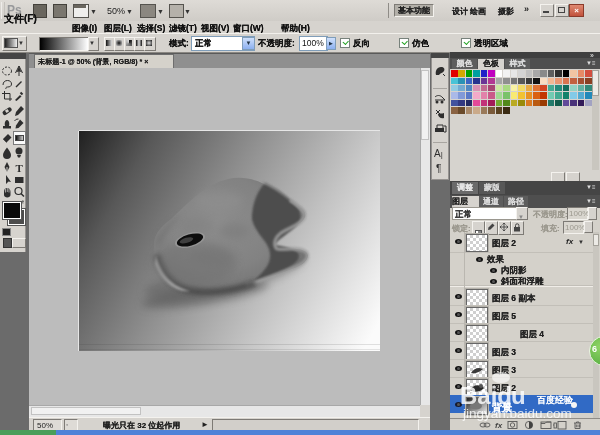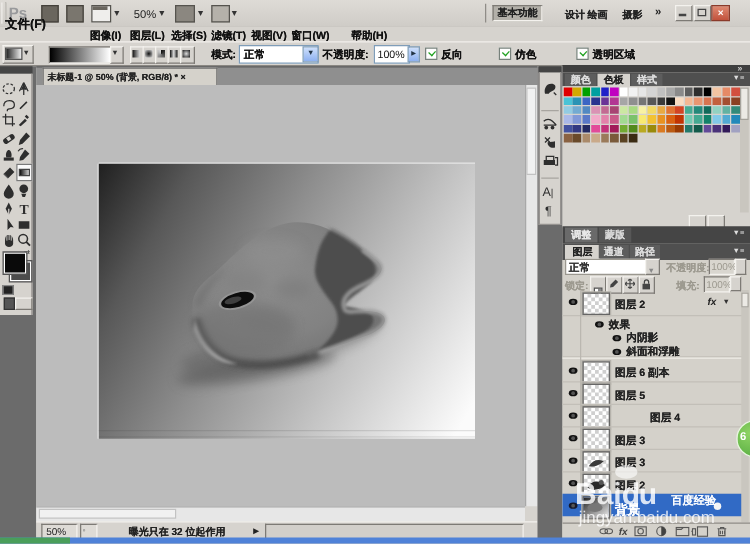--- a/index.html
+++ b/index.html
@@ -380,21 +380,21 @@
 <div class="ab" style="left:592px;top:70px;width:7px;height:26px;background:#eceae5;border:1px solid #a5a29b;box-sizing:border-box"></div>
 <div class="ab btn" style="left:551px;top:172px;width:12px;height:9px"></div>
 <div class="ab btn" style="left:566px;top:172px;width:12px;height:9px"></div>
 
 <div class="ab" style="left:450px;top:181px;width:150px;height:14px;background:#454545"></div>
 <div class="ab cn" style="left:452px;top:182px;width:26px;height:12px;background:#6a6a6a;color:#e8e8e8;font-size:8px;text-align:center;line-height:12px">调整</div>
 <div class="ab cn" style="left:479px;top:182px;width:26px;height:12px;background:#575757;color:#d8d8d8;font-size:8px;text-align:center;line-height:12px">蒙版</div>
 <div class="ab" style="left:586px;top:184px;color:#ddd;font-size:6px">▼<span style="letter-spacing:-1px">≡</span></div>
 
 <div class="ab" style="left:450px;top:195px;width:150px;height:13px;background:#4f4f4f"></div>
-<div class="ab cn" style="left:452px;top:196px;width:28px;height:12px;background:#d6d3ce;color:#222;font-size:8px;text-align:center;line-height:12px">图层</div>
+<div class="ab cn" style="left:452px;top:196px;width:28px;height:12px;background:#d6d3ce;color:#222;font-size:8px;text-align:left;line-height:12px">图层</div>
 <div class="ab cn" style="left:479px;top:196px;width:24px;height:11px;background:#5d5d5d;color:#ddd;font-size:8px;text-align:center;line-height:11px">通道</div>
 <div class="ab cn" style="left:504px;top:196px;width:24px;height:11px;background:#5d5d5d;color:#ddd;font-size:8px;text-align:center;line-height:11px">路径</div>
 <div class="ab" style="left:586px;top:198px;color:#ddd;font-size:6px">▼<span style="letter-spacing:-1px">≡</span></div>
 
 <div class="ab" style="left:450px;top:208px;width:150px;height:223px;background:#d4d1ca"></div>
 
 <div class="ab" style="left:452px;top:207px;width:65px;height:13px;background:#fff;border:1px solid #9a978f;box-sizing:border-box"></div>
 <div class="ab cn" style="left:455px;top:209px;font-size:8.5px;color:#333">正常</div>
 <div class="ab btn" style="left:516px;top:207px;width:12px;height:13px;box-sizing:border-box"></div>
 <div class="ab" style="left:518px;top:214px;color:#888;font-size:6px">▼</div>

